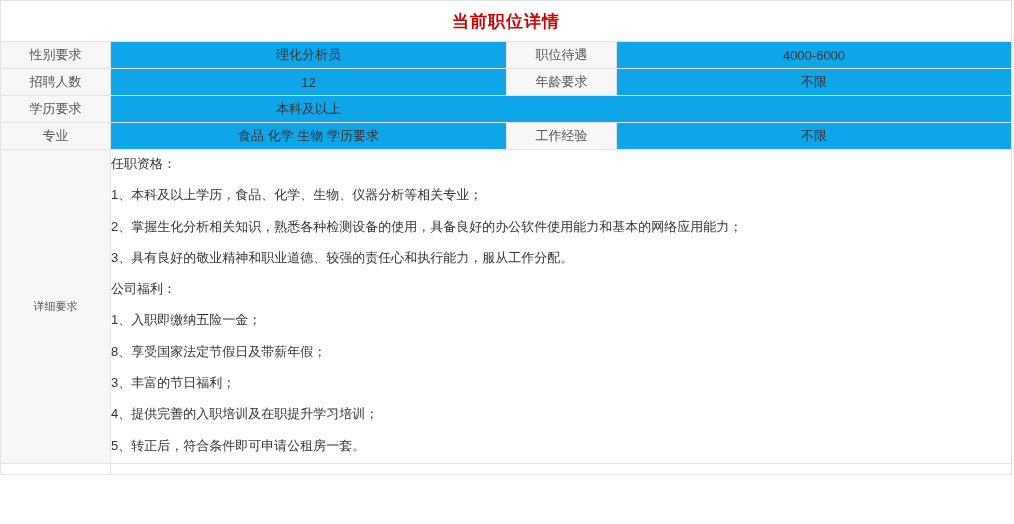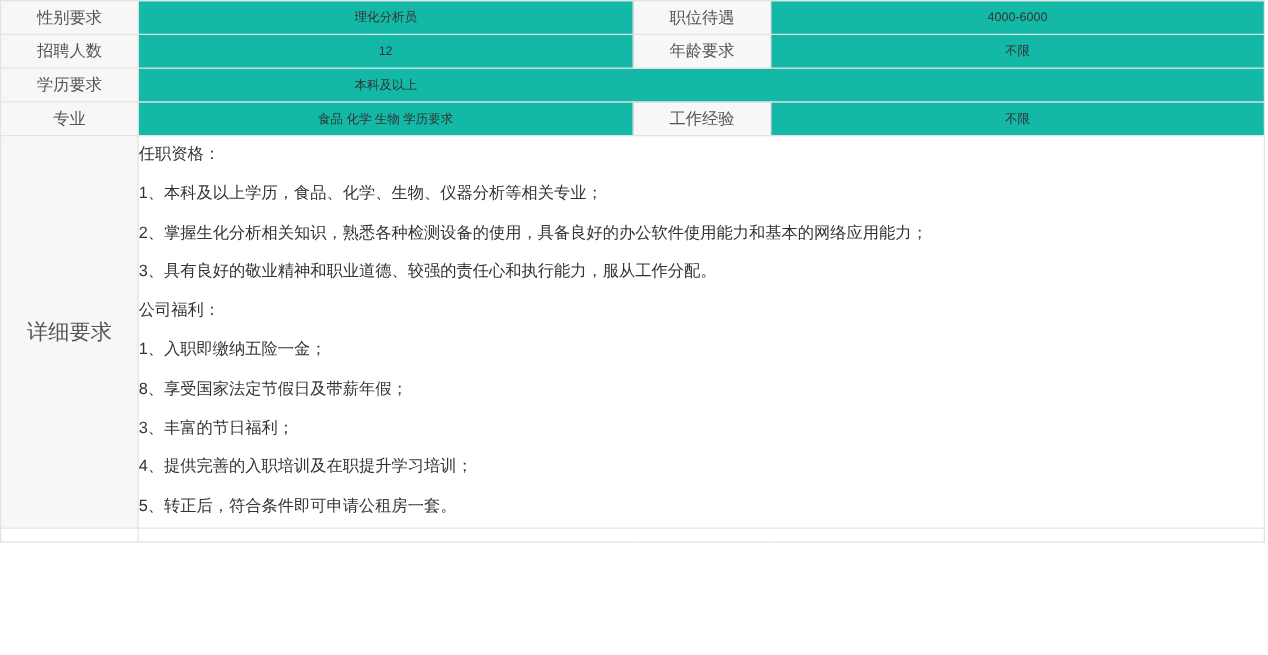--- a/index.html
+++ b/index.html
@@ -41,31 +41,31 @@
     letter-spacing: 1px;
   }
   .label-cell {
     background: #f7f7f7;
     text-align: center;
     color: #555;
     font-size: 13px;
     height: 26px;
   }
   .value-cell {
-    background: #14b8a6;
+    background: #0ea5e9;
     text-align: center;
     color: #333;
-    font-size: 10px;
+    font-size: 13px;
     height: 26px;
   }
   .desc-label {
     background: #f7f7f7;
     text-align: center;
     color: #555;
-    font-size: 17px;
+    font-size: 11px;
     vertical-align: middle;
   }
   .desc-body {
     background: #ffffff;
     padding: 14px 16px 18px 16px;
     vertical-align: top;
     line-height: 2.1;
     color: #333;
     font-size: 13px;
     text-align: left;
@@ -85,20 +85,23 @@
 
 <div class="page">
   <table class="detail">
     <colgroup>
       <col style="width:110px">
       <col style="width:396px">
       <col style="width:110px">
       <col style="width:395px">
     </colgroup>
     <tbody>
+      <tr>
+        <td class="title-cell" colspan="4">当前职位详情</td>
+      </tr>
       <tr>
         <td class="label-cell">性别要求</td>
         <td class="value-cell">理化分析员</td>
         <td class="label-cell">职位待遇</td>
         <td class="value-cell">4000-6000</td>
       </tr>
       <tr>
         <td class="label-cell">招聘人数</td>
         <td class="value-cell">12</td>
         <td class="label-cell">年龄要求</td>

